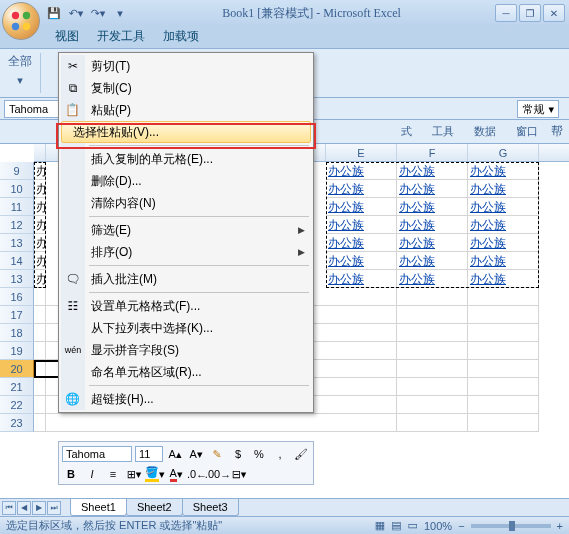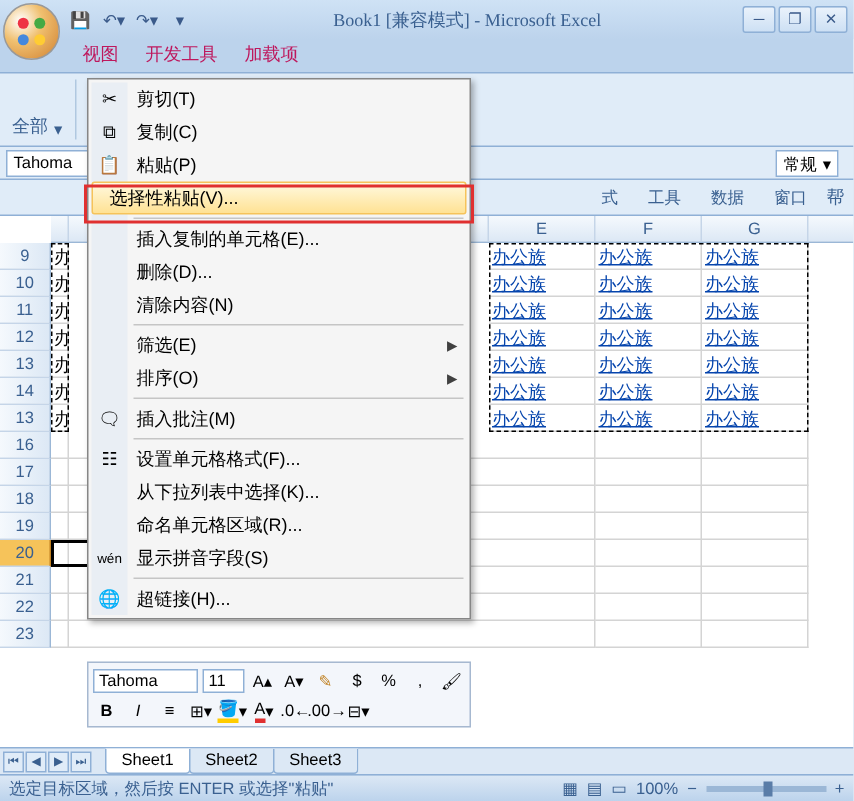--- a/index.html
+++ b/index.html
@@ -8,24 +8,24 @@
 .titlebar { height: 26px; background: linear-gradient(#cfe2f5,#bcd3ec); display: flex; align-items: center; padding-left: 40px; position: relative; }
 .office-btn { position: absolute; left: 2px; top: 2px; width: 38px; height: 38px; border-radius: 50%; background: radial-gradient(circle at 30% 30%,#fff,#f0c070 40%,#d08030); border: 1px solid #999; z-index: 10; display:flex; align-items:center; justify-content:center; }
 .office-btn svg { width: 22px; height: 22px; }
 .qat { display: flex; gap: 6px; margin-left: 6px; }
 .qat-item { width: 16px; height: 16px; display:flex; align-items:center; justify-content:center; color:#3a5a8a; }
 .title-text { flex: 1; text-align: center; color: #3a6090; font-size: 12px; font-family: Liberation Serif, serif; }
 .win-controls { display: flex; gap: 2px; margin-right: 4px; }
 .win-btn { width: 22px; height: 18px; background: linear-gradient(#eaf2fb,#cde0f4); border: 1px solid #8fb0d6; border-radius: 2px; display:flex; align-items:center; justify-content:center; color:#3a5a8a; font-size:10px; }
 
 .ribbon-tabs { height: 22px; display: flex; align-items: flex-end; padding-left: 46px; gap: 0; }
-.tab { padding: 3px 8px; color: #be185d; font-size: 12px; border: 1px solid transparent; border-bottom: none; cursor: pointer; }
+.tab { padding: 3px 8px; color: #0c4a6e; font-size: 12px; border: 1px solid transparent; border-bottom: none; cursor: pointer; }
 
 .ribbon-body { height: 50px; background: #e0ecf8; border-top: 1px solid #8fb0d6; border-bottom: 1px solid #8fb0d6; display: flex; align-items: center; padding: 4px 8px; gap: 8px; }
-.rb-group { display: flex; align-items: flex-end; gap: 4px; border-right: 1px solid #b0c8e0; padding-right: 8px; height: 100%; }
+.rb-group { display: flex; align-items: center; gap: 4px; border-right: 1px solid #b0c8e0; padding-right: 8px; height: 100%; flex-direction: column; }
 .rb-label { color: #3a6090; font-size: 12px; }
 .rb-btn { padding: 2px 6px; border: 1px solid transparent; border-radius: 2px; color:#3a6090; display:flex; align-items:center; gap:2px; }
 
 .formula-bar { height: 22px; background: #e0ecf8; border-bottom: 1px solid #8fb0d6; display: flex; align-items: center; padding: 0 4px; gap: 4px; }
 .namebox { width: 60px; height: 18px; background: #fff; border: 1px solid #8fb0d6; font-size: 11px; padding: 0 4px; display:flex; align-items:center; }
 
 .fmt-bar { height: 24px; background: #e0ecf8; border-bottom: 1px solid #8fb0d6; display:flex; align-items:center; padding: 0 6px; gap:6px; }
 .fmt-sel { background:#fff; border:1px solid #8fb0d6; height:18px; font-size:11px; padding:0 4px; display:flex; align-items:center; gap:4px; }
 
 .grid-area { position: absolute; left: 0; top: 144px; right: 0; bottom: 34px; background: #fff; overflow: hidden; }
@@ -298,25 +298,25 @@
     </div>
   <div class="cm-sep"></div>
   <div class="cm-item">
       <span class="cm-icon">☷</span>
       <span>设置单元格格式(F)...</span>
     </div>
   <div class="cm-item">
       <span>从下拉列表中选择(K)...</span>
     </div>
   <div class="cm-item">
-      <span>命名单元格区域(R)...</span>
-    </div>
-  <div class="cm-item">
       <span class="cm-icon" style="font-size:9px">wén</span>
       <span>显示拼音字段(S)</span>
+    </div>
+  <div class="cm-item">
+      <span>命名单元格区域(R)...</span>
     </div>
   <div class="cm-sep"></div>
   <div class="cm-item">
       <span class="cm-icon">🌐</span>
       <span>超链接(H)...</span>
     </div>
 </div>
 <div class="red-box"></div>
 
 <div class="mini-toolbar">

